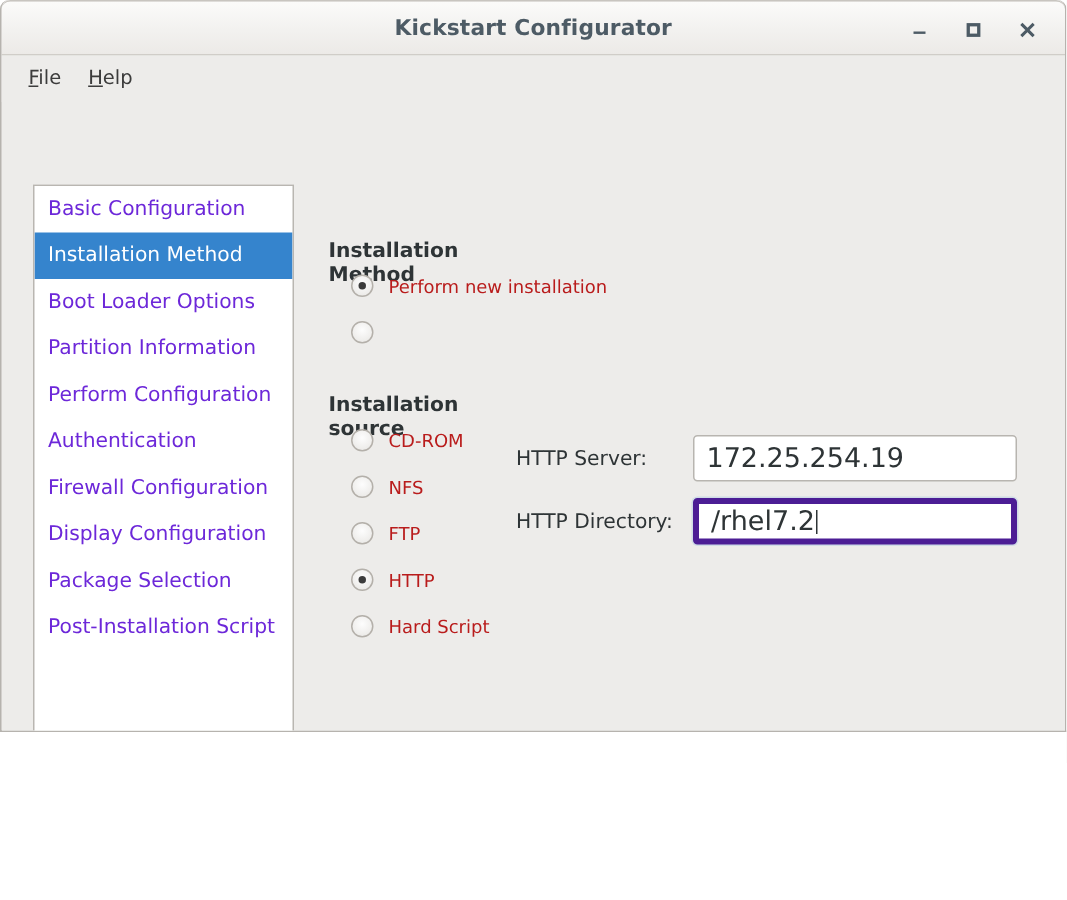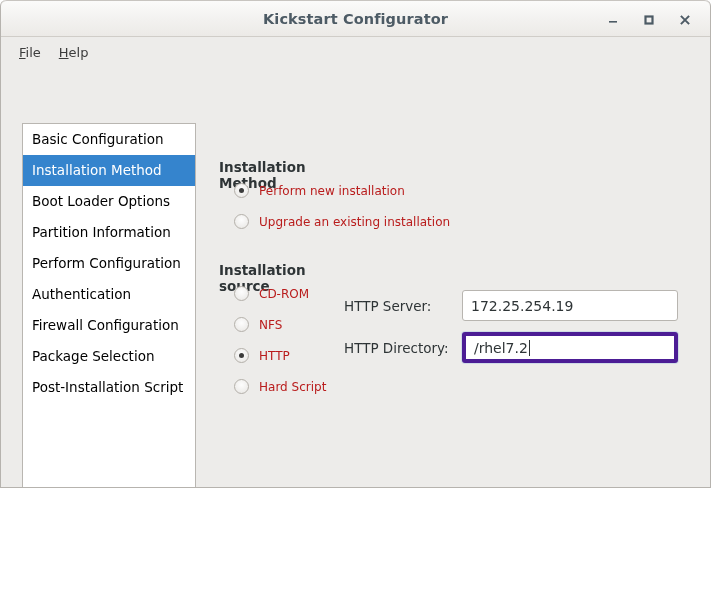--- a/index.html
+++ b/index.html
@@ -104,21 +104,21 @@
     box-sizing: border-box;
     background: #ffffff;
     border: 1px solid #b9b6b1;
     overflow: hidden;
   }
   .side-item {
     height: 31px;
     line-height: 31px;
     padding-left: 9px;
     font-size: 13.5px;
-    color: #000000;
+    color: #6d28d9;
     white-space: nowrap;
     cursor: default;
   }
   .side-item.selected {
     background: #3584cd;
     color: #ffffff;
   }
 
   
   .panel {
@@ -200,21 +200,21 @@
   .field-input {
     width: 216px;
     height: 31px;
     box-sizing: border-box;
     background: #ffffff;
     border: 1px solid #b8b5b0;
     border-radius: 3px;
     display: flex;
     align-items: center;
     padding: 0 8px;
-    font-size: 14px;
+    font-size: 18px;
     color: #2e3436;
     position: relative;
   }
   .field-input.focused {
     border: 4px solid #4c1d95;
     box-shadow: 0 0 0 1px rgba(74,144,217,0.18);
   }
   .caret {
     display: inline-block;
     width: 1px;
@@ -269,50 +269,54 @@
   <div class="content">
 
     <div class="sidebar">
       <div class="side-item">Basic Configuration</div>
       <div class="side-item selected">Installation Method</div>
       <div class="side-item">Boot Loader Options</div>
       <div class="side-item">Partition Information</div>
       <div class="side-item">Perform Configuration</div>
       <div class="side-item">Authentication</div>
       <div class="side-item">Firewall Configuration</div>
+      <div class="side-item">Display Configuration</div>
       <div class="side-item">Package Selection</div>
       <div class="side-item">Post-Installation Script</div>
     </div>
 
     <div class="panel">
 
       <div class="group-method">
         <div class="section-title">Installation Method</div>
         <div class="radios">
           <div class="radio-row">
             <span class="radio on"></span>
             <span class="radio-label">Perform new installation</span>
           </div>
           <div class="radio-row">
             <span class="radio"></span>
-            <span class="radio-label">Upgrade an existing installation</span>
           </div>
         </div>
       </div>
 
       <div class="group-source">
         <div class="section-title">Installation source</div>
         <div class="radios">
           <div class="radio-row">
             <span class="radio"></span>
             <span class="radio-label">CD-ROM</span>
           </div>
           <div class="radio-row">
             <span class="radio"></span>
             <span class="radio-label">NFS</span>
+          </div>
+          <div class="radio-row">
+            <span class="radio"></span>
+            <span class="radio-label">FTP</span>
           </div>
           <div class="radio-row">
             <span class="radio on"></span>
             <span class="radio-label">HTTP</span>
           </div>
           <div class="radio-row">
             <span class="radio"></span>
             <span class="radio-label">Hard Script</span>
           </div>
         </div>

